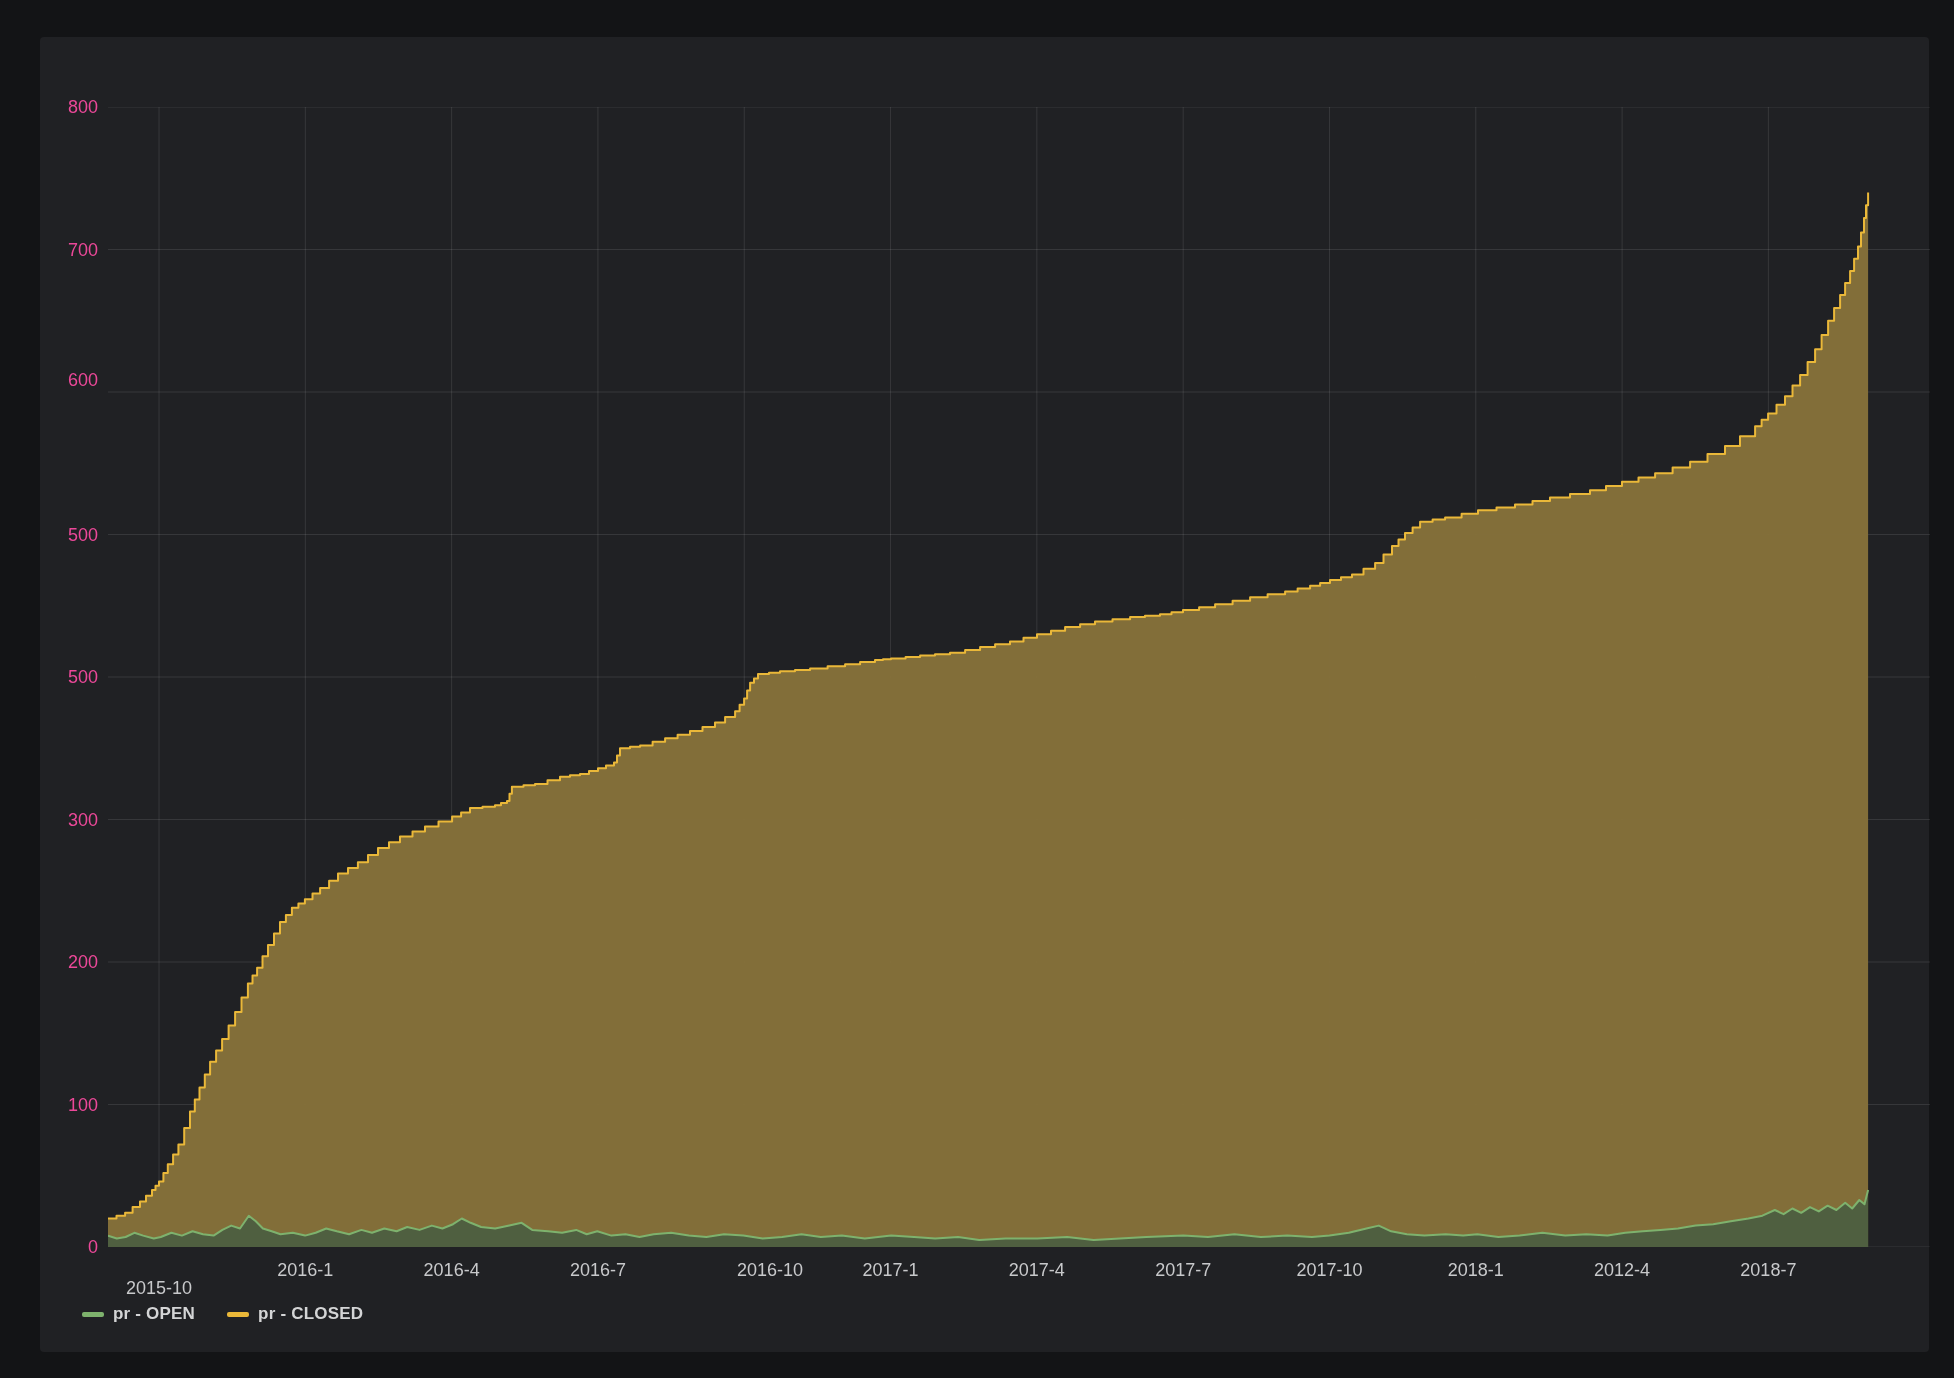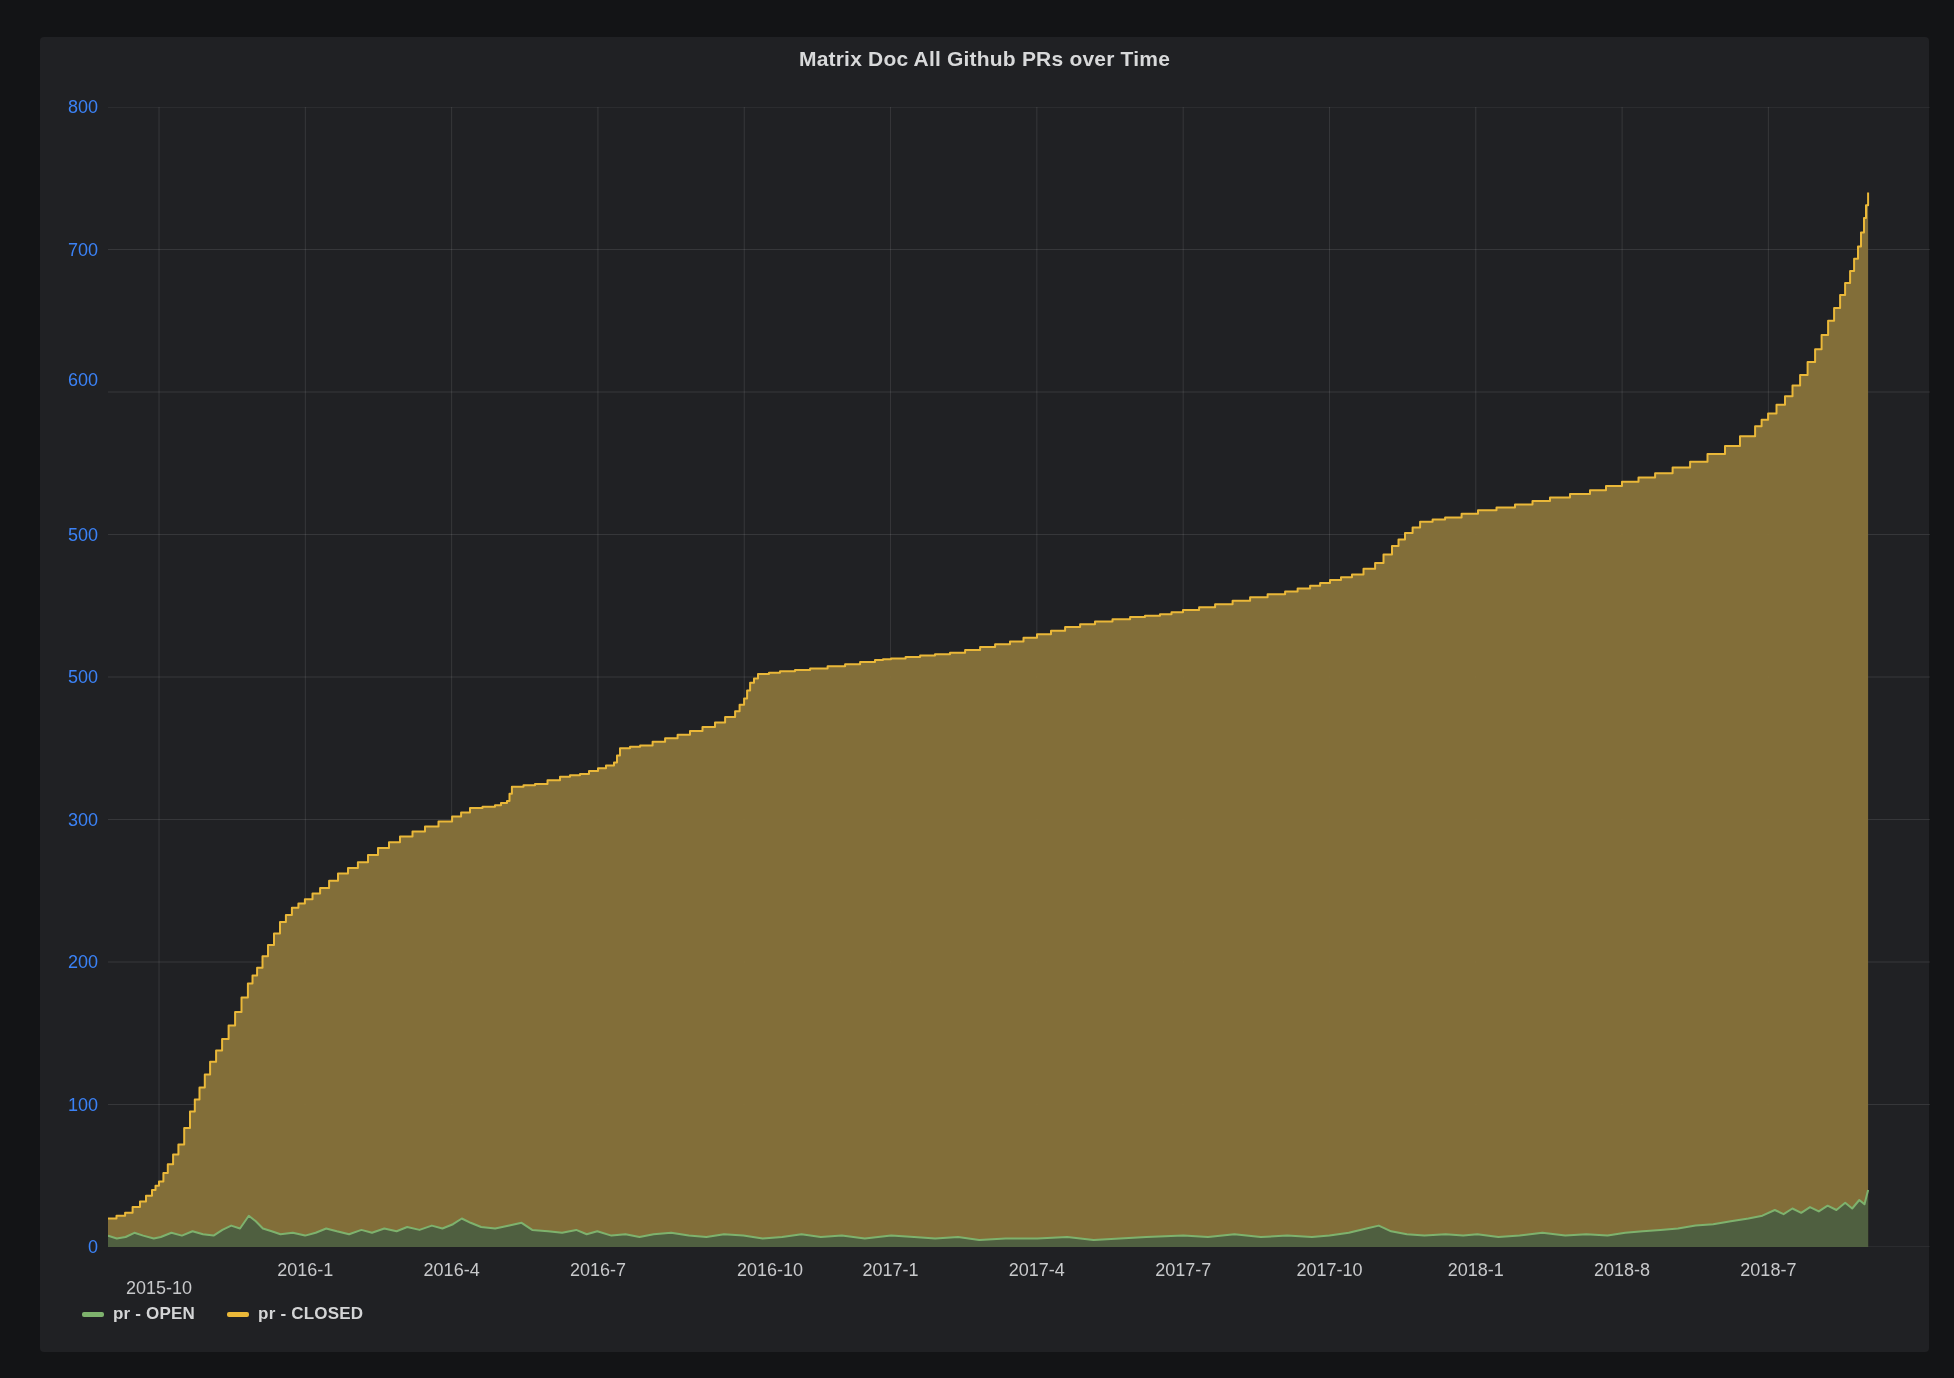--- a/index.html
+++ b/index.html
@@ -14,39 +14,38 @@
     text-align:center; color:#d8d9da; font-size:21px; font-weight:bold;
     letter-spacing:0.2px; cursor:pointer;
   }
   .plot {
     position:absolute; left:68px; top:70px; width:1822px; height:1140px;
   }
   .plot svg { position:absolute; left:0; top:0; width:100%; height:100%; display:block; }
 
   .y-tick {
     position:absolute; left:0; width:58px; text-align:right;
-    color:#3b82f6; font-size:18px; line-height:22px;
+    color:#ec4899; font-size:18px; line-height:22px;
   }
   .x-tick {
     position:absolute; width:110px; text-align:center;
     color:#c8c9cb; font-size:18px; line-height:22px;
   }
   .legend {
     position:absolute; left:42px; top:1264px; height:26px;
     display:flex; align-items:center; gap:32px;
   }
   .legend-item { display:flex; align-items:center; cursor:pointer; }
   .legend-swatch { width:22px; height:5px; border-radius:2px; margin-right:9px; }
   .legend-label { color:#d4d5d6; font-size:17px; font-weight:700; letter-spacing:0.2px; }
 </style>
 </head>
 <body>
 
 <div class="panel">
-  <div class="panel-title">Matrix Doc All Github PRs over Time</div>
 
   <div class="plot">
     <svg id="chart-svg" viewBox="0 0 1822 1140" preserveAspectRatio="none">
         <line x1="0" y1="1140" x2="1822" y2="1140" stroke="rgba(255,255,255,0.10)" stroke-width="1"></line>
         <line x1="0" y1="997.5" x2="1822" y2="997.5" stroke="rgba(255,255,255,0.10)" stroke-width="1"></line>
         <line x1="0" y1="855" x2="1822" y2="855" stroke="rgba(255,255,255,0.10)" stroke-width="1"></line>
         <line x1="0" y1="712.5" x2="1822" y2="712.5" stroke="rgba(255,255,255,0.10)" stroke-width="1"></line>
         <line x1="0" y1="570" x2="1822" y2="570" stroke="rgba(255,255,255,0.10)" stroke-width="1"></line>
         <line x1="0" y1="427.5" x2="1822" y2="427.5" stroke="rgba(255,255,255,0.10)" stroke-width="1"></line>
         <line x1="0" y1="285" x2="1822" y2="285" stroke="rgba(255,255,255,0.10)" stroke-width="1"></line>
@@ -86,21 +85,21 @@
       <div class="x-tick" style="left: 64.016px; top: 1222px; margin-top: 18px;">2015-10</div>
       <div class="x-tick" style="left: 210.323px; top: 1222px;">2016-1</div>
       <div class="x-tick" style="left: 356.629px; top: 1222px;">2016-4</div>
       <div class="x-tick" style="left: 502.936px; top: 1222px;">2016-7</div>
       <div class="x-tick" style="left: 675px; top: 1222px;">2016-10</div>
       <div class="x-tick" style="left: 795.549px; top: 1222px;">2017-1</div>
       <div class="x-tick" style="left: 941.856px; top: 1222px;">2017-4</div>
       <div class="x-tick" style="left: 1088.16px; top: 1222px;">2017-7</div>
       <div class="x-tick" style="left: 1234.47px; top: 1222px;">2017-10</div>
       <div class="x-tick" style="left: 1380.78px; top: 1222px;">2018-1</div>
-      <div class="x-tick" style="left: 1527.08px; top: 1222px;">2018-8</div>
+      <div class="x-tick" style="left: 1527.08px; top: 1222px;">2012-4</div>
       <div class="x-tick" style="left: 1673.39px; top: 1222px;">2018-7</div>
     </div>
 
   <div class="legend" id="legend">
       <span class="legend-item">
         <span class="legend-swatch" style="background: rgb(126, 178, 109);"></span>
         <span class="legend-label">pr - OPEN</span>
       </span>
       <span class="legend-item">
         <span class="legend-swatch" style="background: rgb(234, 184, 57);"></span>

